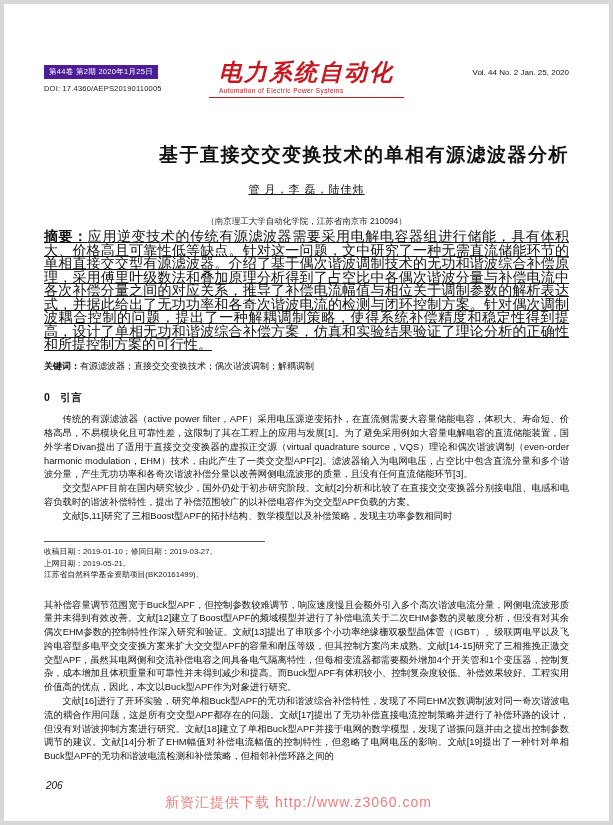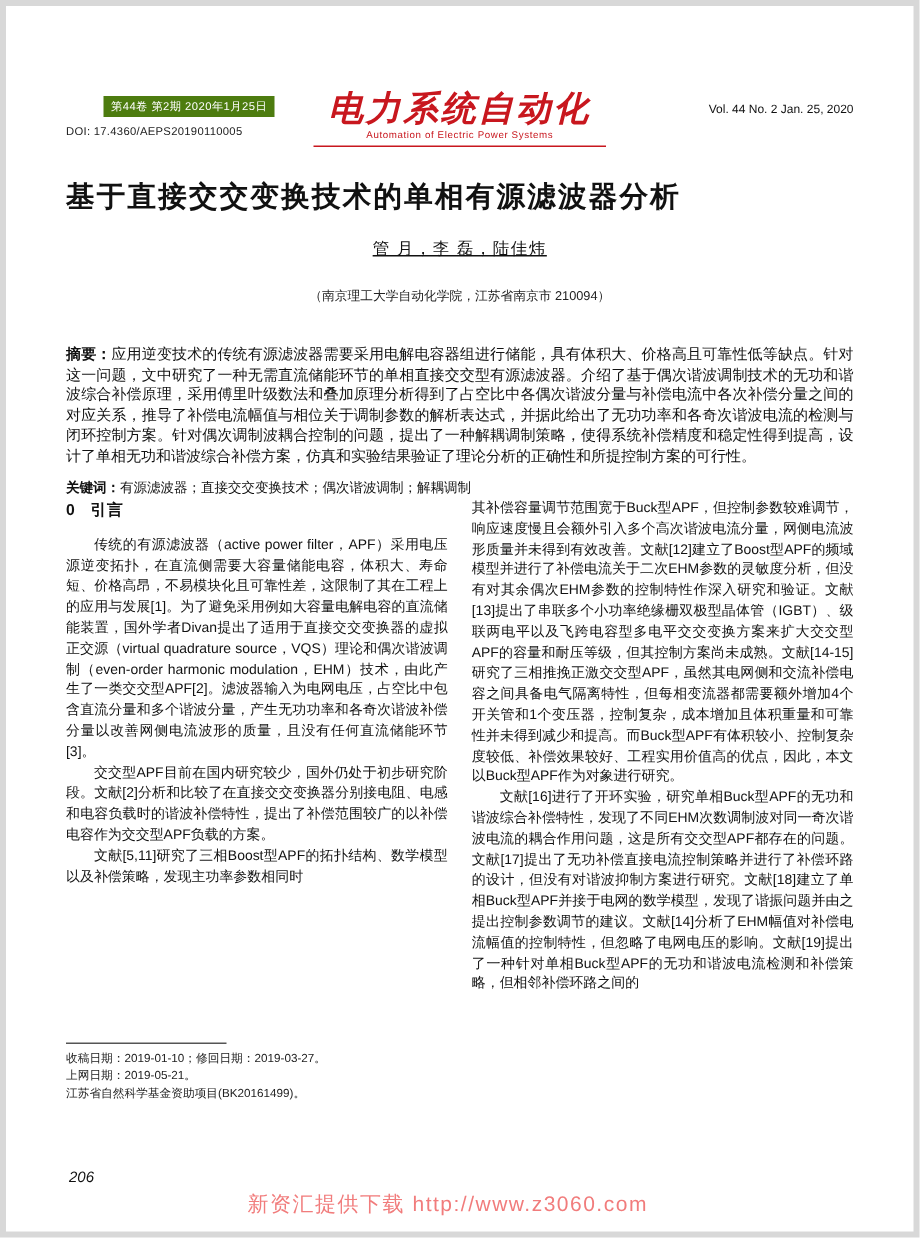--- a/index.html
+++ b/index.html
@@ -21,37 +21,36 @@
 
   
   .header {
     display: flex;
     justify-content: space-between;
     align-items: flex-start;
   }
   .header-left { width: 175px; }
   .issue-badge {
     display: inline-block;
-    background: #4d7c0f;
+    background: #4c1d95;
     color: #fff;
     font-size: 7.5px;
     line-height: 9px;
     padding: 2.5px 5px;
     letter-spacing: 0.3px;
     white-space: nowrap;
-    margin-left: 25px;
   }
   .doi {
     font-size: 7.5px;
     margin-top: 5px;
     color: #222;
     letter-spacing: 0.2px;
   }
   .header-center {
-    text-align: center;
+    text-align: left;
     padding: 0 10px 3px 10px;
     border-bottom: 1.5px solid #c8171e;
   }
   .logo-cn {
     color: #c8171e;
     font-family: "Liberation Serif", serif;
     font-size: 23px;
     line-height: 25px;
     font-weight: bold;
     font-style: italic;
@@ -68,66 +67,69 @@
   .header-right {
     width: 175px;
     text-align: right;
     font-size: 8px;
     margin-top: 8px;
     white-space: nowrap;
   }
 
   
   .title {
-    margin-top: 20px;
-    text-align: left;
+    margin-top: 44px;
+    text-align: right;
     font-size: 19px;
     font-weight: bold;
     letter-spacing: 1.5px;
   }
   .authors {
     margin-top: 14px;
     text-align: center;
     font-size: 11px;
     letter-spacing: 1px;
     text-decoration: underline;
   }
   .affiliation {
     margin-top: 19px;
     text-align: center;
     font-size: 8.5px;
     color: #222;
   }
 
   
   .abstract {
-    margin-top: 26px;
-    font-size: 10px;
+    margin-top: 2px;
+    font-size: 14px;
     line-height: 13.5px;
     text-align: justify;
     font-family: "Liberation Serif", serif;
+    text-decoration: underline;
   }
   .abstract .label, .keywords .label {
     font-weight: bold;
     font-family: "Liberation Sans", sans-serif;
     text-align: right;
   }
   .keywords {
     margin-top: 8px;
     font-size: 9px;
     line-height: 13px;
     font-family: "Liberation Serif", serif;
   }
 
   
   .columns {
+    margin-top: 16px;
     display: flex;
     gap: 16px;
     height: 404px;
     overflow: hidden;
+    flex-direction: column;
   }
   .col {
     flex: 1;
     font-size: 9.3px;
     line-height: 13.8px;
     text-align: justify;
   }
   .col-left { display: flex; flex-direction: column; }
   .section-heading {
     font-size: 10.5px;

